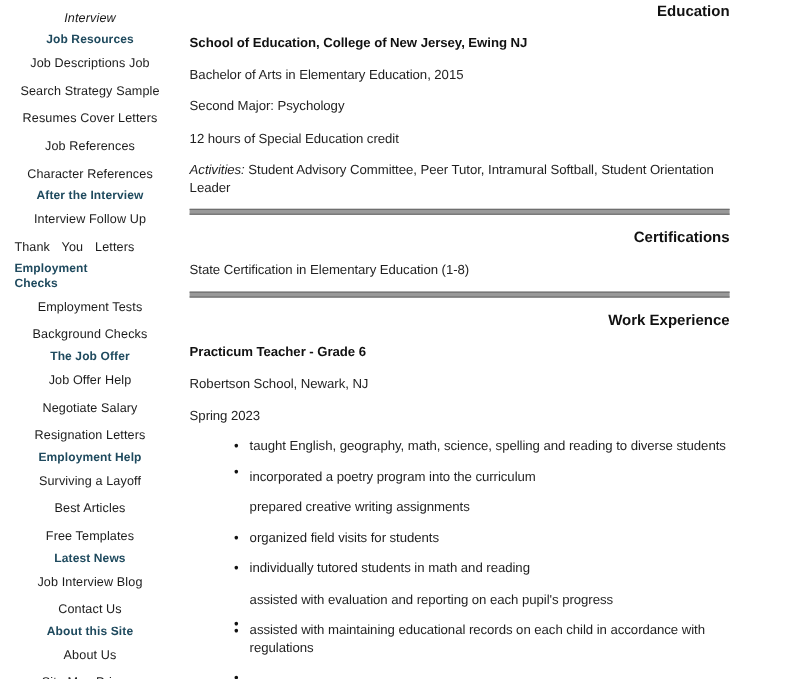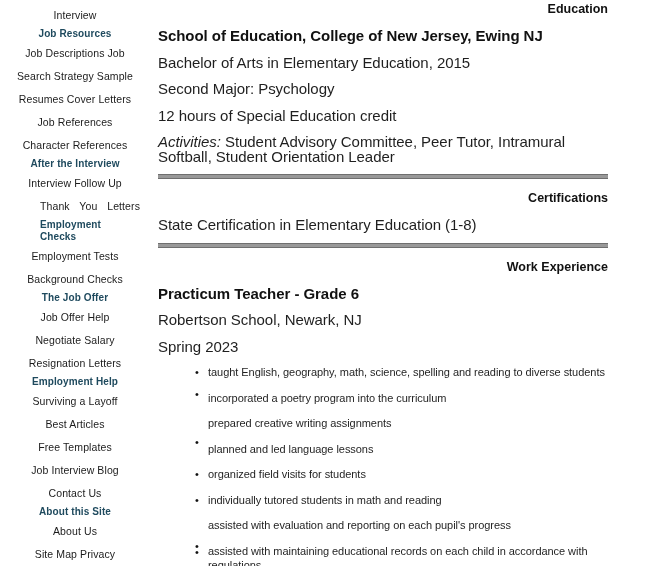--- a/index.html
+++ b/index.html
@@ -12,36 +12,36 @@
   
   .sidebar{width:150px;flex:none;text-align:center;padding-top:9px;box-sizing:border-box;}
   .side-link{
     font-size:10.5px;line-height:12px;margin-top:11px;color:#1b1b1b;
     letter-spacing:0.1px;cursor:pointer;
   }
   .side-header{
     font-size:10px;line-height:12px;font-weight:bold;color:#1f4a5e;
     margin-top:7px;cursor:pointer;letter-spacing:0.1px;
   }
-  .sidebar > :first-child{margin-top:0;}
+  .sidebar > :first-child{margin-top:0;font-style:italic;}
   .side-header + .side-link{margin-top:7px;}
   .spread{
-    width:100px;margin-left:40px;margin-right:auto;
+    width:100px;margin-left:12px;margin-right:auto;
     text-align:justify;text-align-last:justify;
   }
 
   
   .content{width:450px;margin-left:8px;box-sizing:border-box;}
   .content h2{
     font-size:12.5px;line-height:15px;font-weight:bold;text-align:right;
     margin:12px 0 0 0;color:#111;
   }
   .content h2.first{margin-top:2px;}
   .content p{
-    font-size:15px;line-height:14.5px;margin:12px 0 0 0;
+    font-size:11px;line-height:14.5px;margin:12px 0 0 0;
     letter-spacing:-0.05px;
   }
   .content p.bold{font-weight:bold;color:#111;}
   .rule{
     height:3px;background:#999999;border:none;
     border-top:1px solid #6f6f6f;border-bottom:1px solid #6f6f6f;
     margin:10px 0 0 0;
   }
   .activities em{}
 
@@ -77,20 +77,21 @@
       <div class="side-link">Employment Tests</div>
       <div class="side-link">Background Checks</div>
       <div class="side-header">The Job Offer</div>
       <div class="side-link">Job Offer Help</div>
       <div class="side-link">Negotiate Salary</div>
       <div class="side-link">Resignation Letters</div>
       <div class="side-header">Employment Help</div>
       <div class="side-link">Surviving a Layoff</div>
       <div class="side-link">Best Articles</div>
       <div class="side-link">Free Templates</div>
+      <div class="side-header">Latest News</div>
       <div class="side-link">Job Interview Blog</div>
       <div class="side-link">Contact Us</div>
       <div class="side-header">About this Site</div>
       <div class="side-link">About Us</div>
       <div class="side-link">Site Map Privacy</div>
     </nav>
 
   <main class="content">
 
     <section>
@@ -123,24 +124,20 @@
           </div>
           <div class="duty">
             <span class="marker raised"></span>
             <span class="dtext">incorporated a poetry program into the curriculum</span>
           </div>
           <div class="duty">
             <span class="marker none"></span>
             <span class="dtext">prepared creative writing assignments</span>
           </div>
           <div class="duty">
-            <span class="marker high"></span>
-            <span class="dtext">planned and led language lessons</span>
-          </div>
-          <div class="duty">
             <span class="marker normal"></span>
             <span class="dtext">organized field visits for students</span>
           </div>
           <div class="duty">
             <span class="marker normal"></span>
             <span class="dtext">individually tutored students in math and reading</span>
           </div>
           <div class="duty">
             <span class="marker none"></span>
             <span class="dtext">assisted with evaluation and reporting on each pupil's progress</span>

